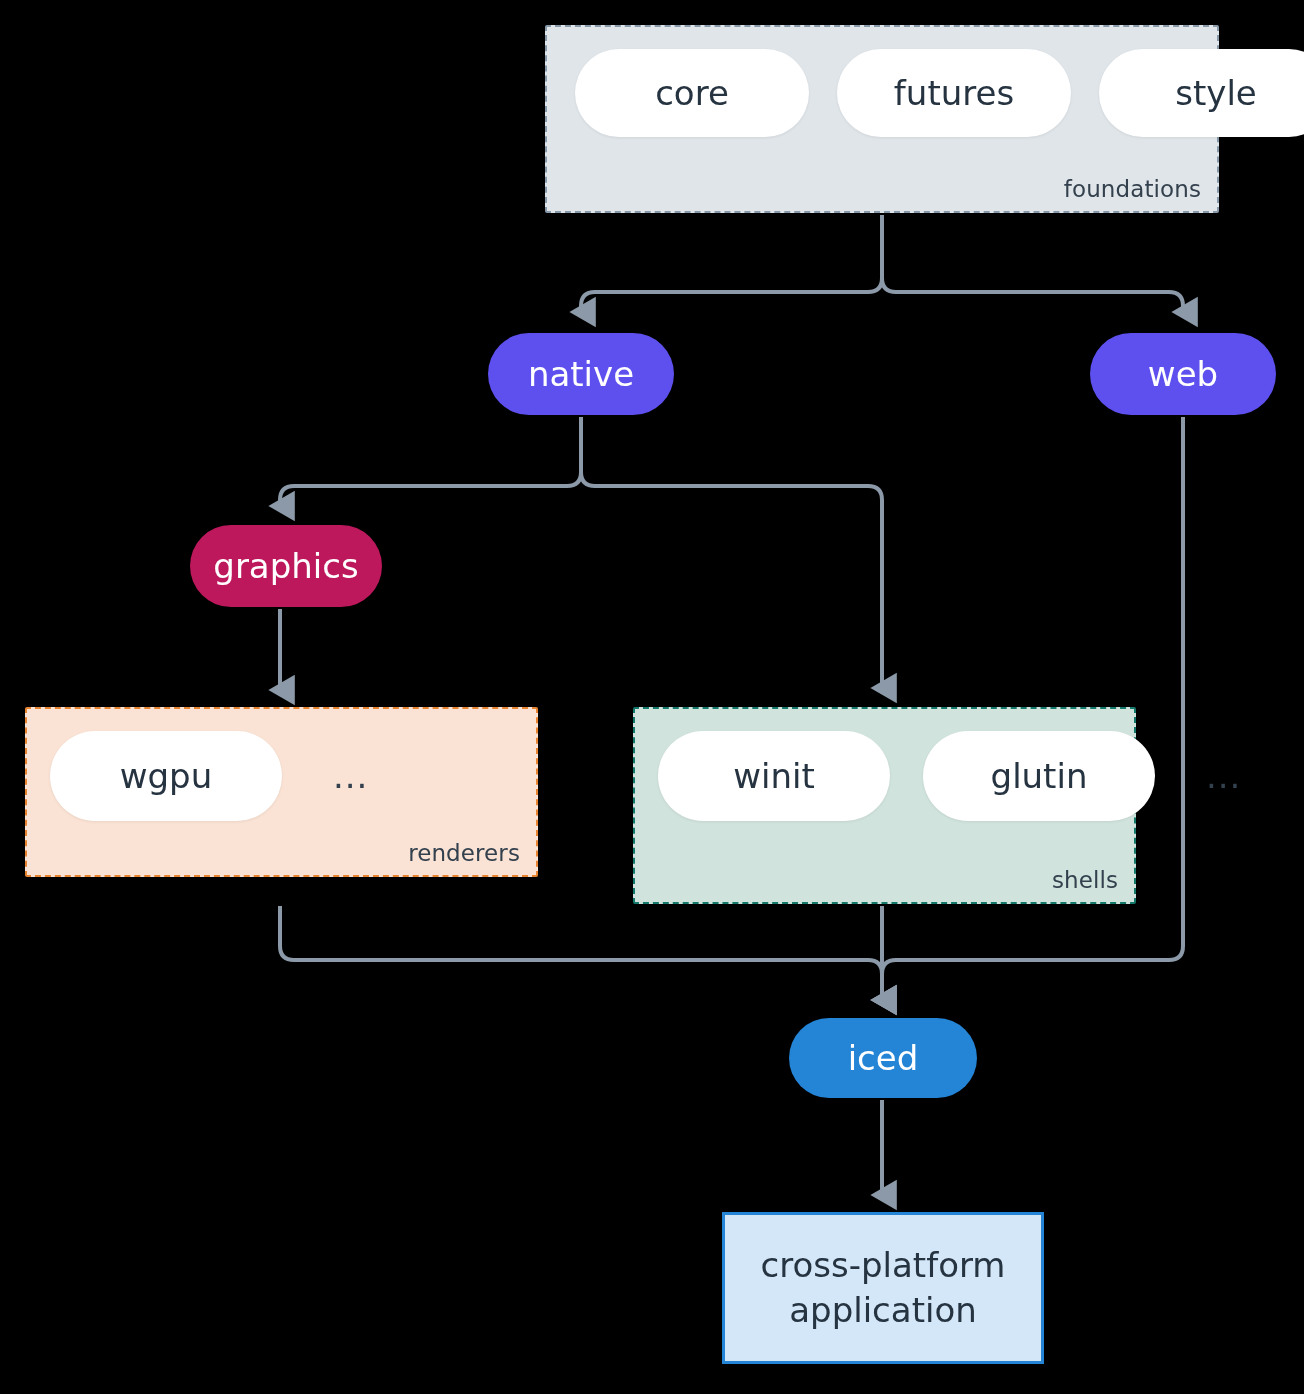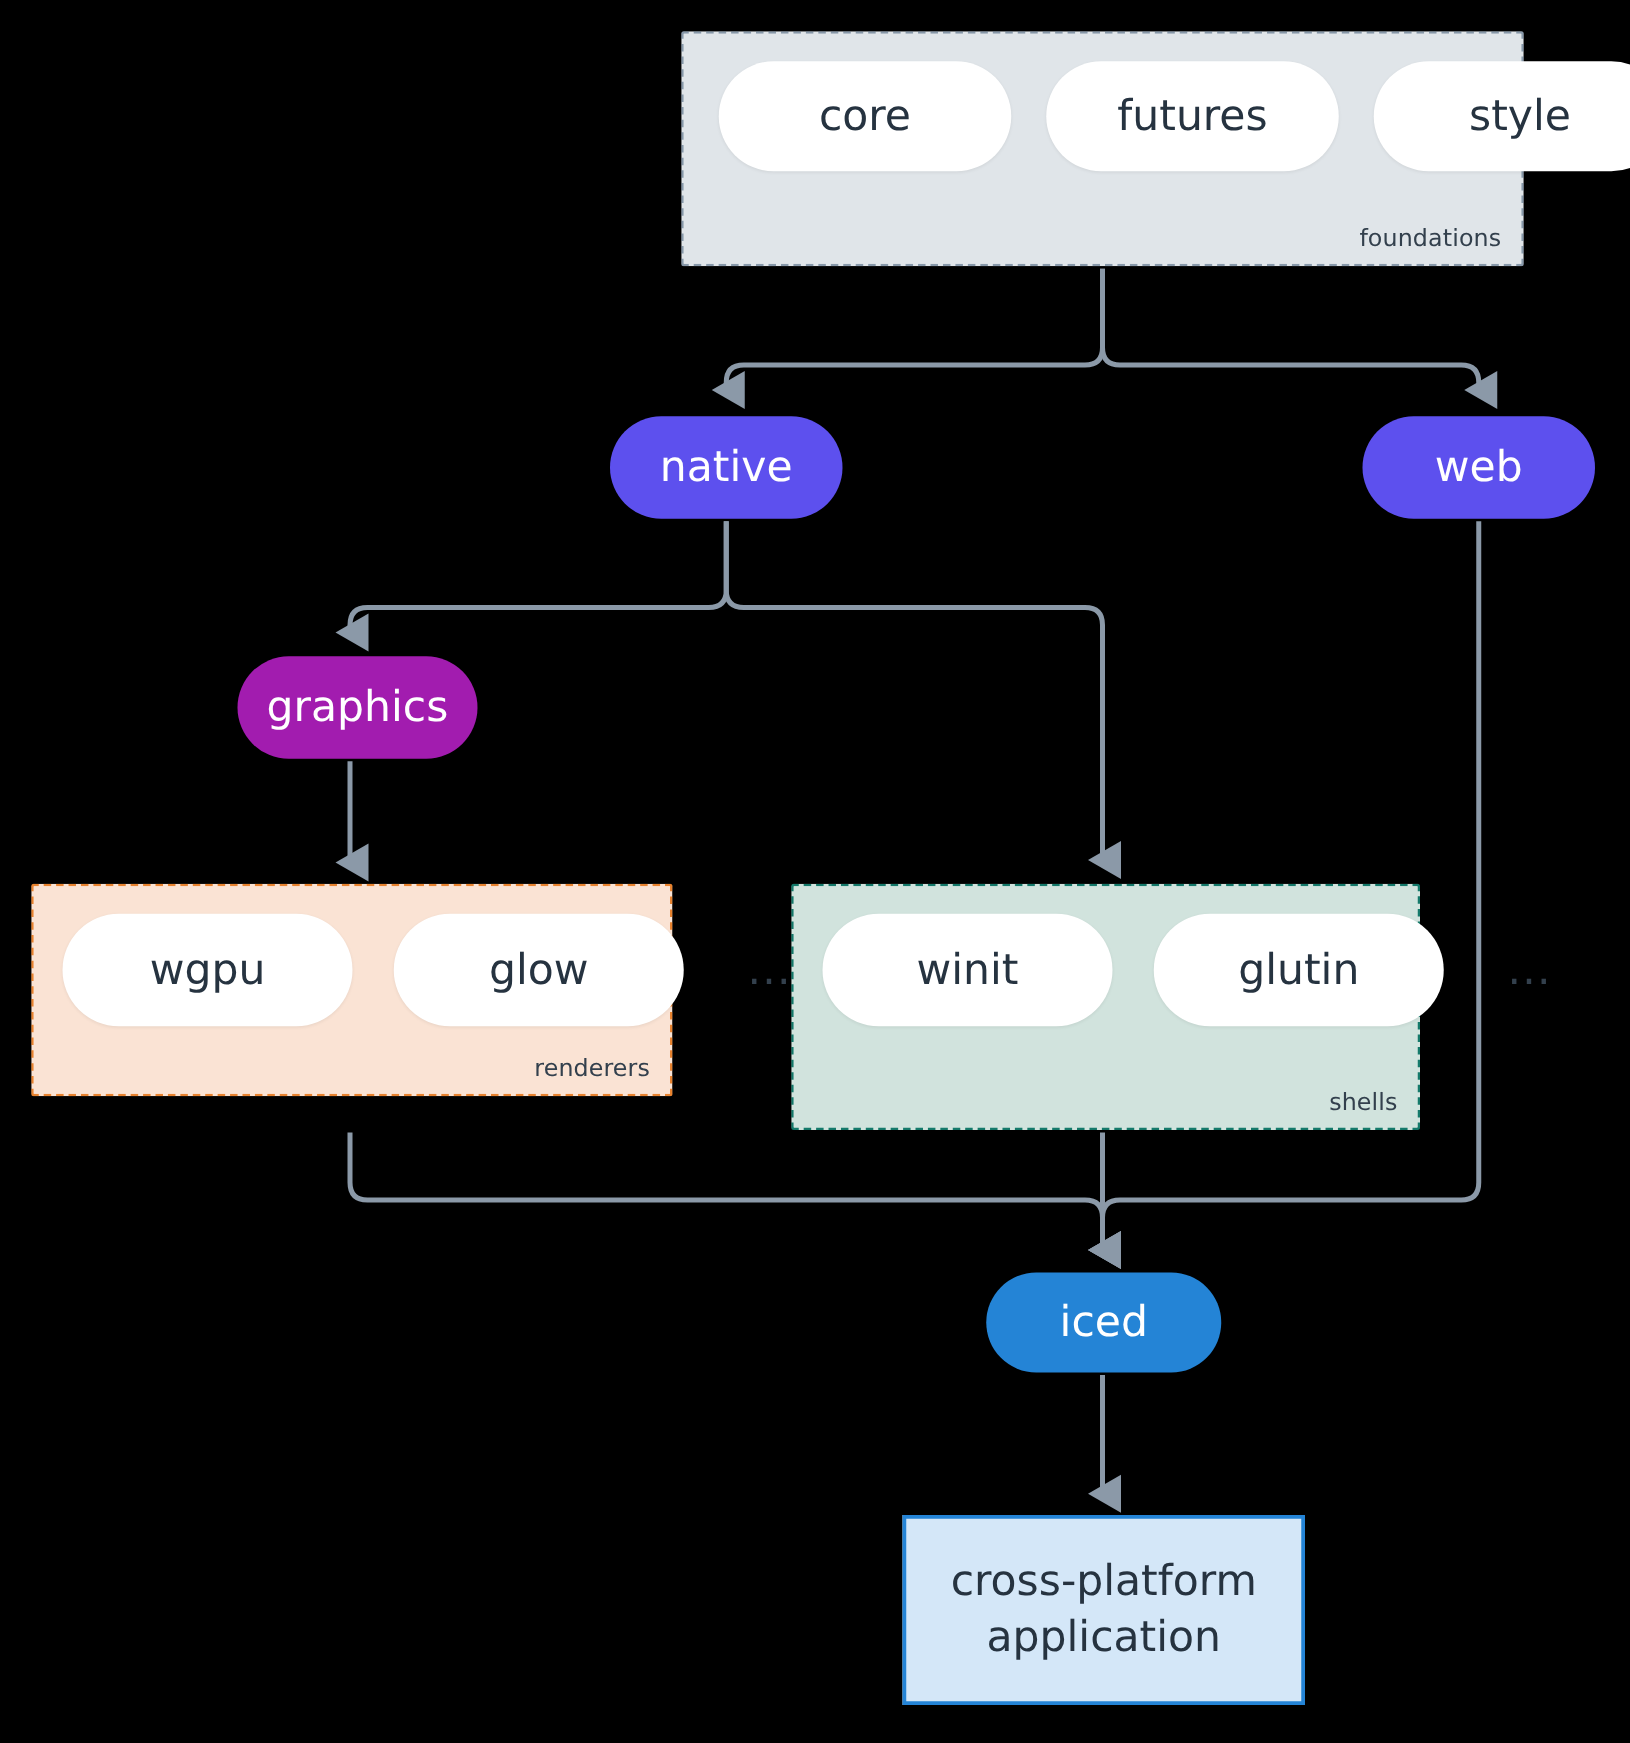--- a/index.html
+++ b/index.html
@@ -28,21 +28,21 @@
 
   
   .group {
     position: absolute;
     box-sizing: border-box;
   }
   .group-label {
     position: absolute;
     right: 16px;
     bottom: 9px;
-    font-size: 19px;
+    font-size: 23px;
     color: #33404d;
     letter-spacing: 0.1px;
     white-space: nowrap;
   }
   .group-pills {
     position: absolute;
     display: flex;
     align-items: center;
   }
 
@@ -148,21 +148,21 @@
     top: 333px;
     width: 186px;
     height: 82px;
     background: #5d50ee;
   }
   #node-graphics {
     left: 190px;
     top: 525px;
     width: 192px;
     height: 82px;
-    background: #a21caf;
+    background: #be185d;
   }
   #node-iced {
     left: 789px;
     top: 1018px;
     width: 188px;
     height: 80px;
     background: #2484d6;
   }
 
   
@@ -229,21 +229,20 @@
 
   <div class="node" id="node-native">native</div>
 
   <div class="node" id="node-web">web</div>
 
   <div class="node" id="node-graphics">graphics</div>
 
   <div class="group" id="group-renderers">
     <div class="group-pills">
       <div class="pill">wgpu</div>
-      <div class="pill">glow</div>
       <div class="ellipsis">...</div>
     </div>
     <div class="group-label">renderers</div>
   </div>
 
   <div class="group" id="group-shells">
     <div class="group-pills">
       <div class="pill">winit</div>
       <div class="pill">glutin</div>
       <div class="ellipsis">...</div>

